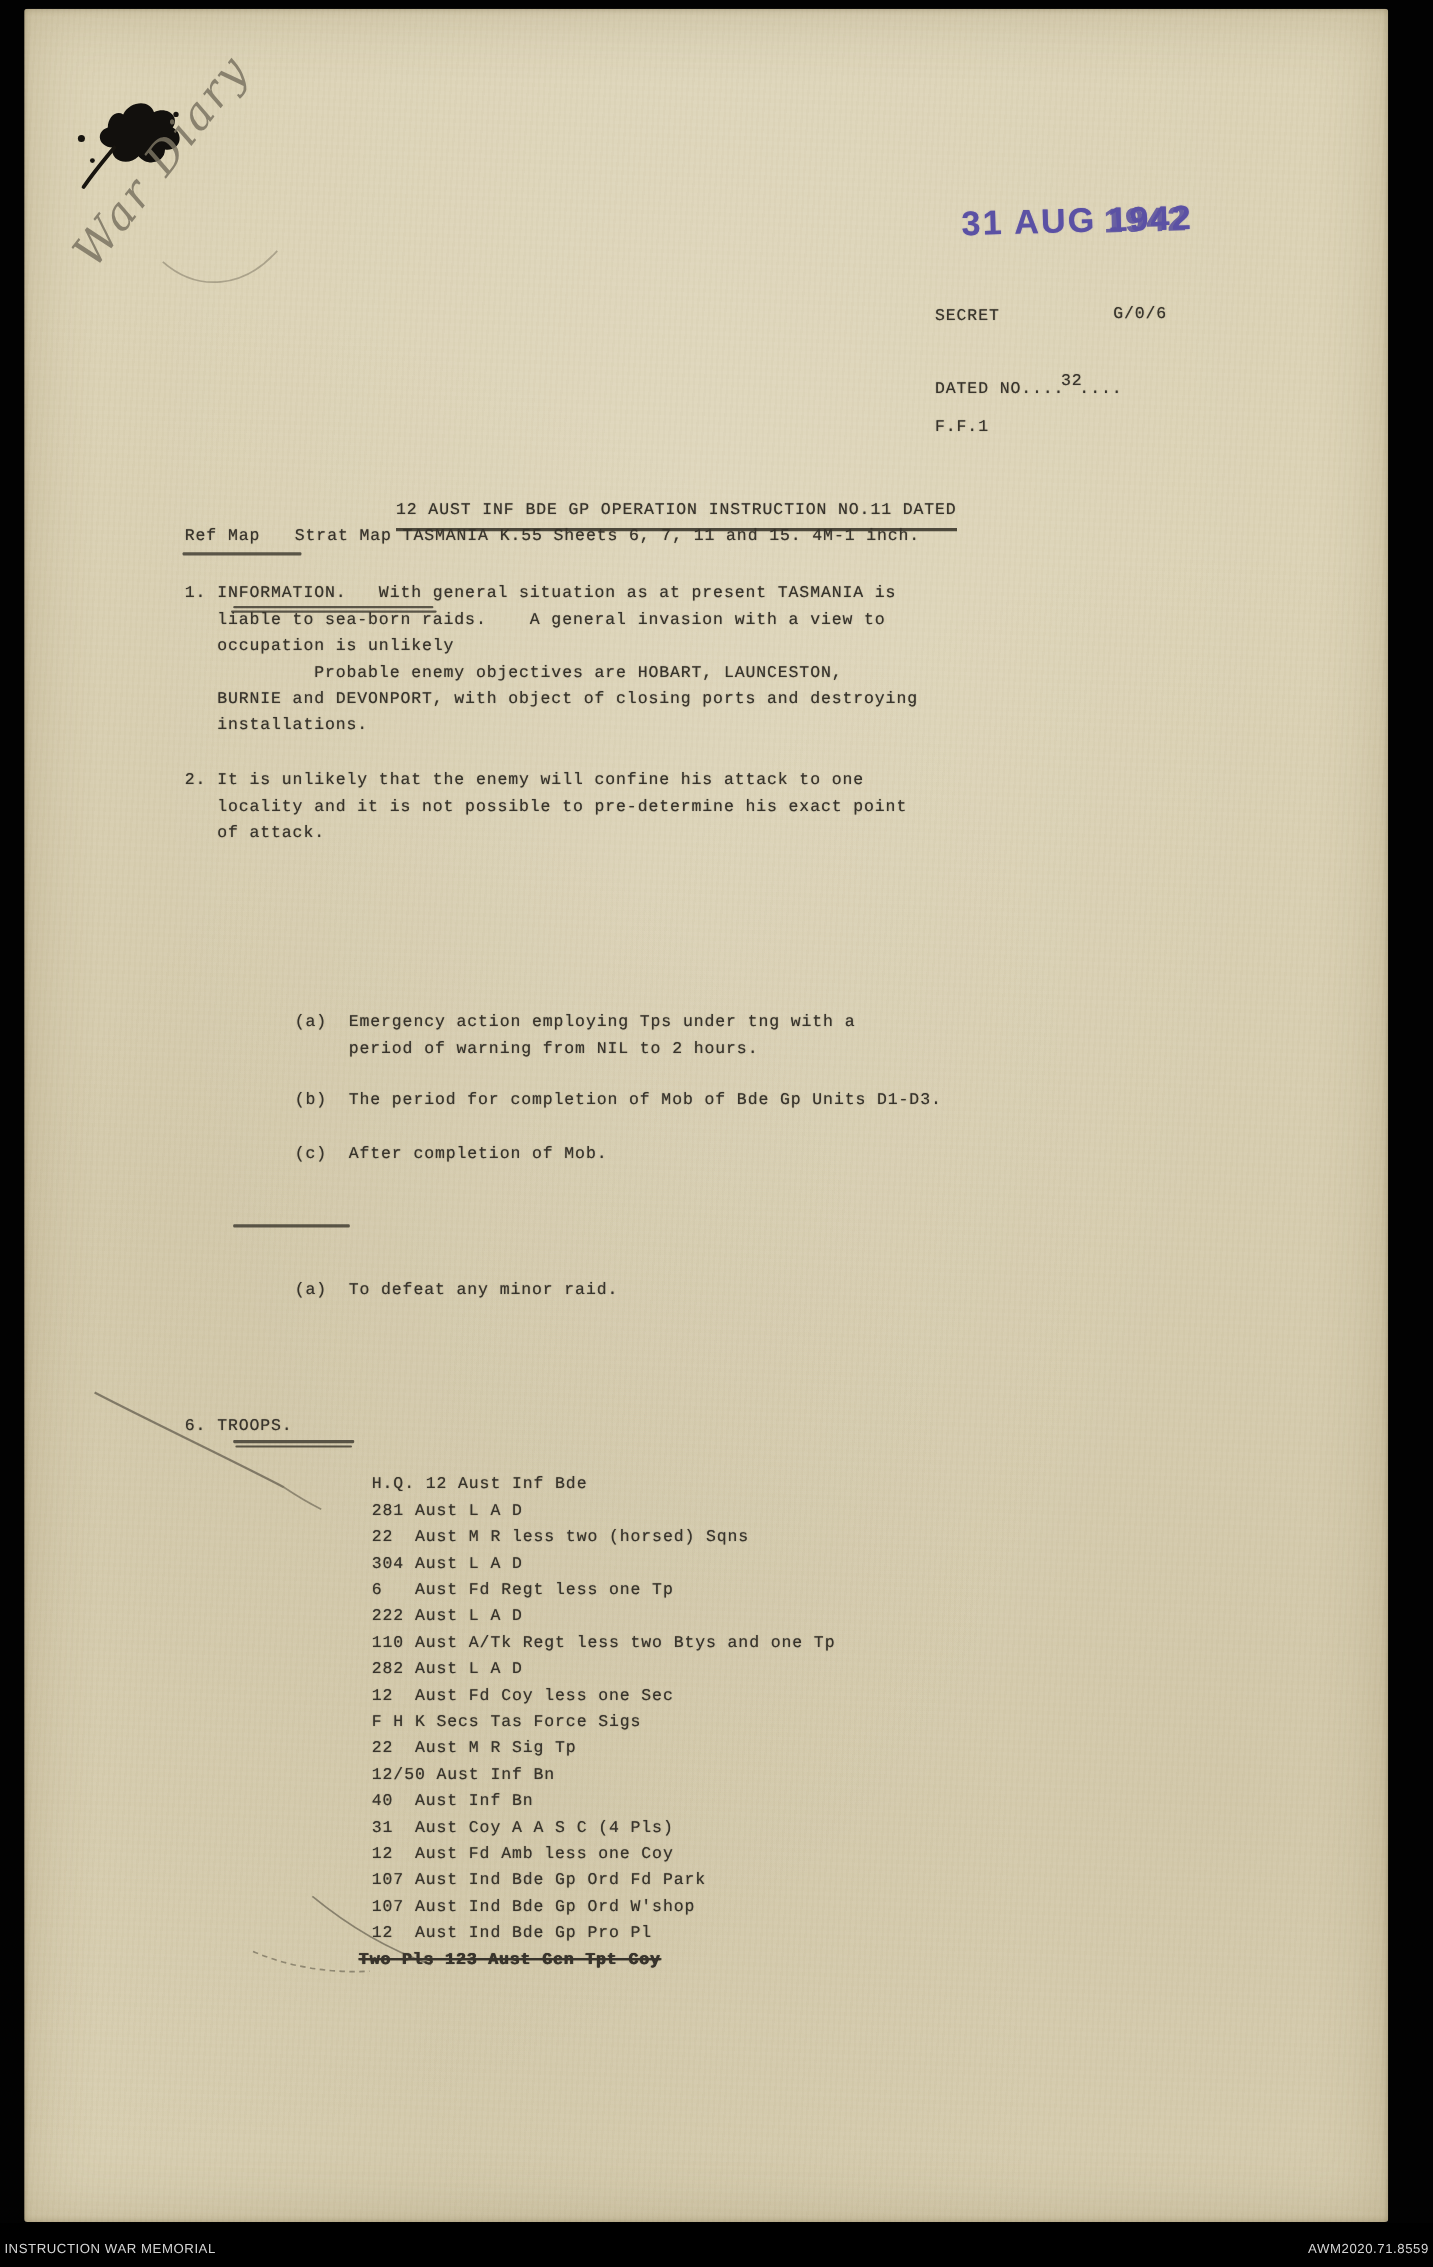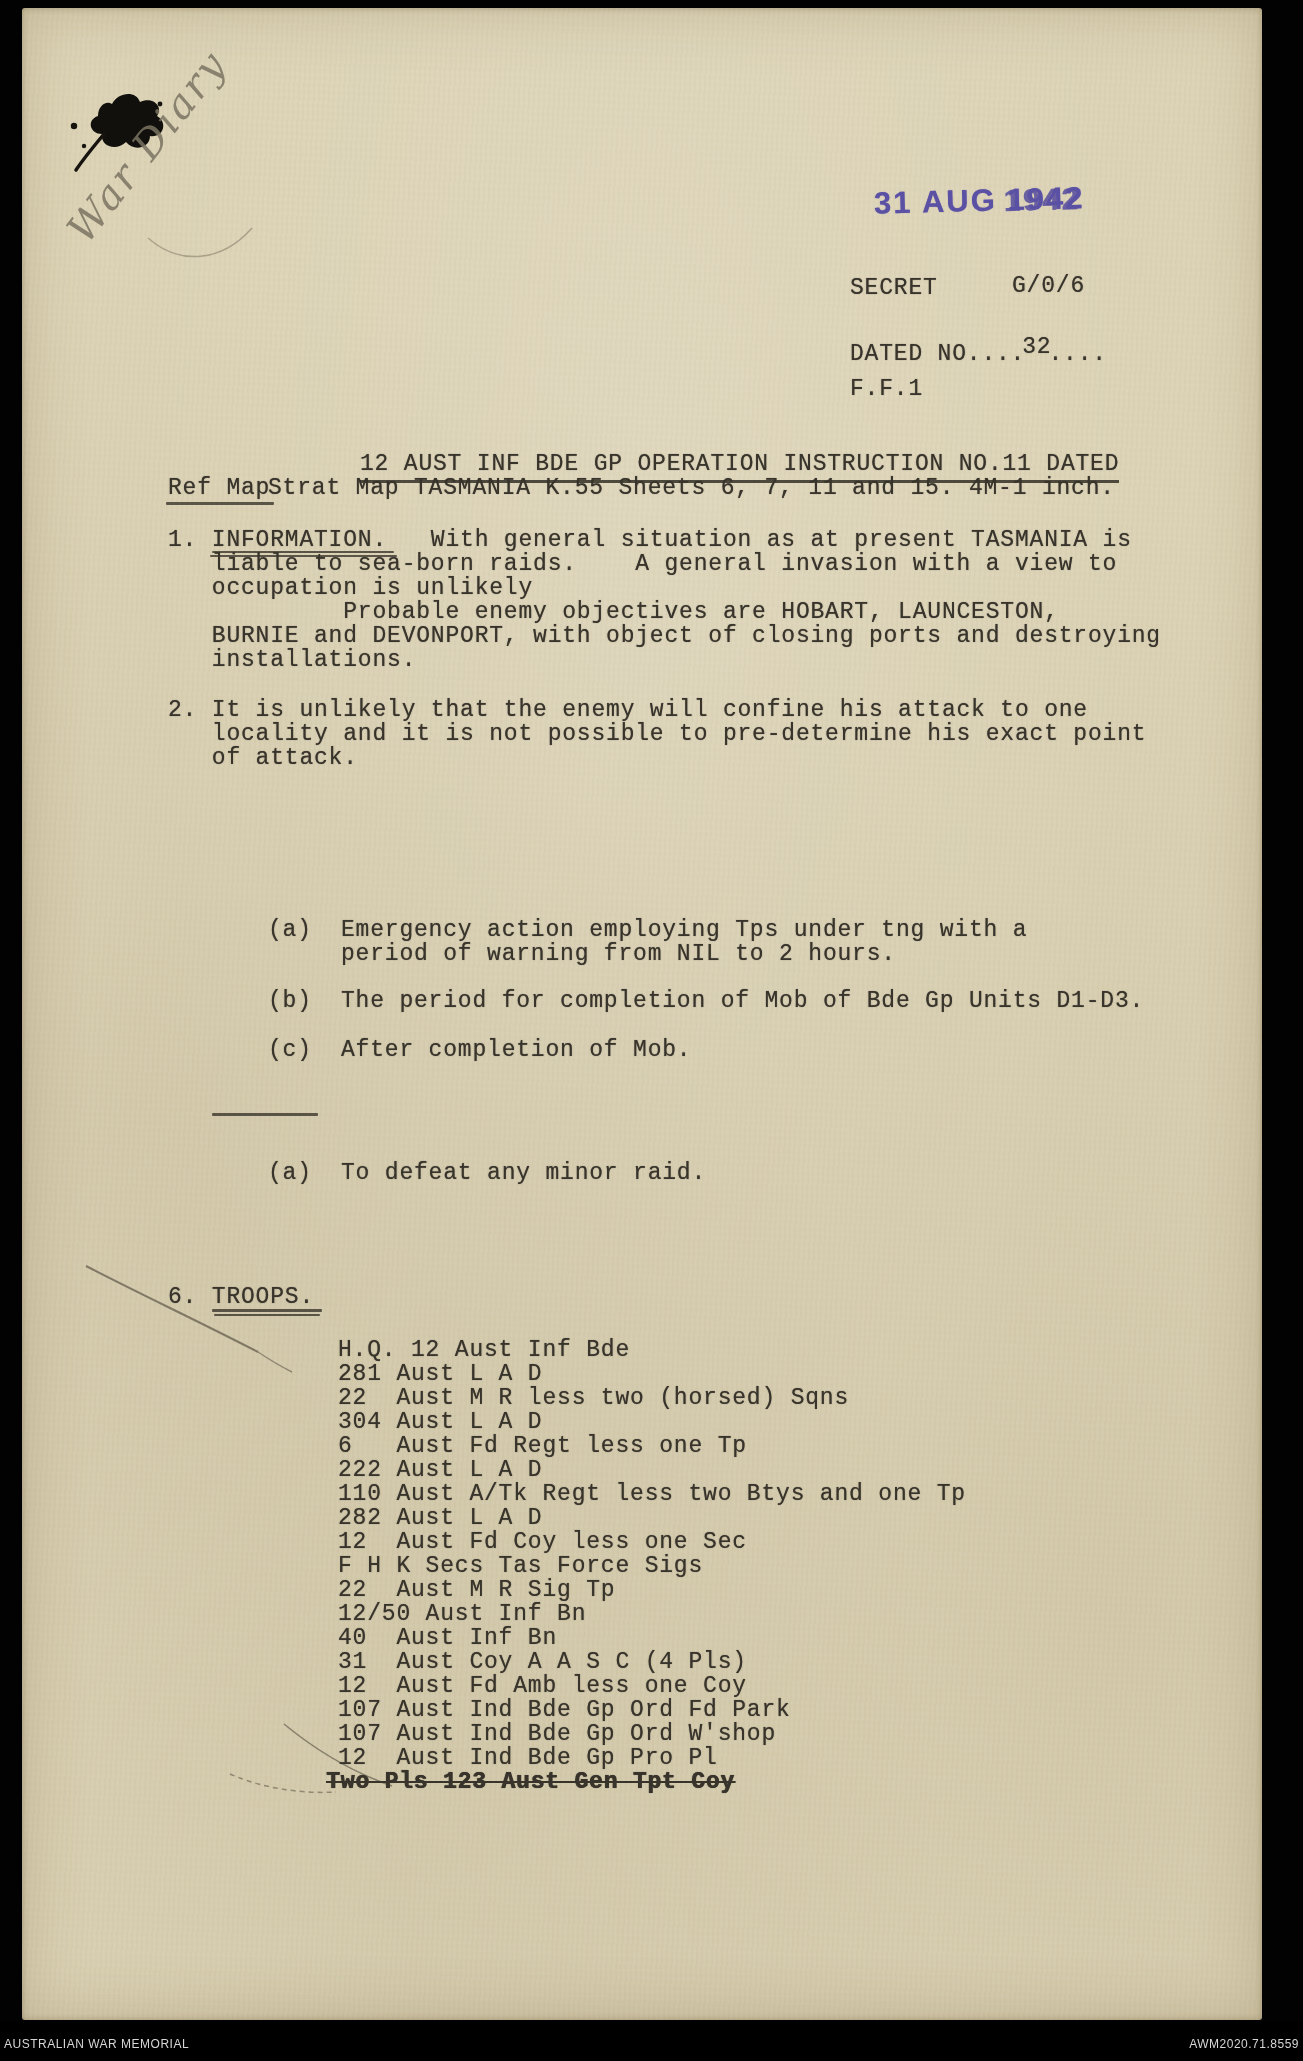--- a/index.html
+++ b/index.html
@@ -8,21 +8,21 @@
   .paper{position:absolute;left:22px;top:8px;width:1240px;height:2012px;border-radius:3px;
     background:
       radial-gradient(ellipse at 50% 25%, rgba(255,255,255,.10), transparent 60%),
       radial-gradient(ellipse at 88% 80%, rgba(120,100,60,.10), transparent 50%),
       radial-gradient(ellipse at 8% 55%, rgba(120,100,60,.08), transparent 55%),
       radial-gradient(ellipse at 30% 95%, rgba(110,95,55,.08), transparent 45%),
       repeating-linear-gradient(93deg, rgba(150,135,95,.045) 0 2px, rgba(0,0,0,0) 2px 5px),
       repeating-linear-gradient(2deg, rgba(255,255,250,.03) 0 3px, rgba(0,0,0,0) 3px 7px),
       #dcd3b6;
     box-shadow: inset 0 0 60px rgba(120,100,55,.25), inset 0 0 6px rgba(80,65,30,.35);}
-  .type{position:absolute;white-space:pre;font-size:23px;line-height:24px;letter-spacing:.8px;
+  .type{position:absolute;white-space:pre;font-size:15px;line-height:24px;letter-spacing:.8px;
         color:#38342c;text-shadow:0 0 1px rgba(45,42,33,.65);}
   .bar{position:absolute;background:#3a362c;opacity:.8;border-radius:1px;}
   .title-block{border-bottom:3px solid rgba(52,48,38,.85);padding-bottom:4px;margin-top:28px;}
   .stamp{position:absolute;left:874px;top:183px;transform:rotate(-1.5deg);
          font-family:"Liberation Sans",sans-serif;font-weight:700;font-size:31px;
          color:#5b51a4;letter-spacing:2px;text-shadow:0 0 1px rgba(91,81,164,.7);}
   .stamp .year{text-shadow:-4px 1px 0 rgba(86,76,158,.85),0 0 1px rgba(91,81,164,.7);}
   .handwriting{position:absolute;left:58px;top:118px;width:260px;height:170px;
                pointer-events:none;}
   .handwriting span{position:absolute;left:18px;top:96px;display:inline-block;
@@ -118,17 +118,17 @@
 12/50 Aust Inf Bn
 40  Aust Inf Bn
 31  Aust Coy A A S C (4 Pls)
 12  Aust Fd Amb less one Coy
 107 Aust Ind Bde Gp Ord Fd Park
 107 Aust Ind Bde Gp Ord W'shop
 12  Aust Ind Bde Gp Pro Pl</div>
   <div class="type struck" style="left:326px;top:1770px">Two Pls 123 Aust Gen Tpt Coy</div>
 
   <div class="footer">
-    <span class="l">AUSTRALIAN WAR MEMORIAL</span>
+    <span class="l">INSTRUCTION WAR MEMORIAL</span>
     <span class="r">AWM2020.71.8559</span>
   </div>
 
 </div>
 
 </body></html>

